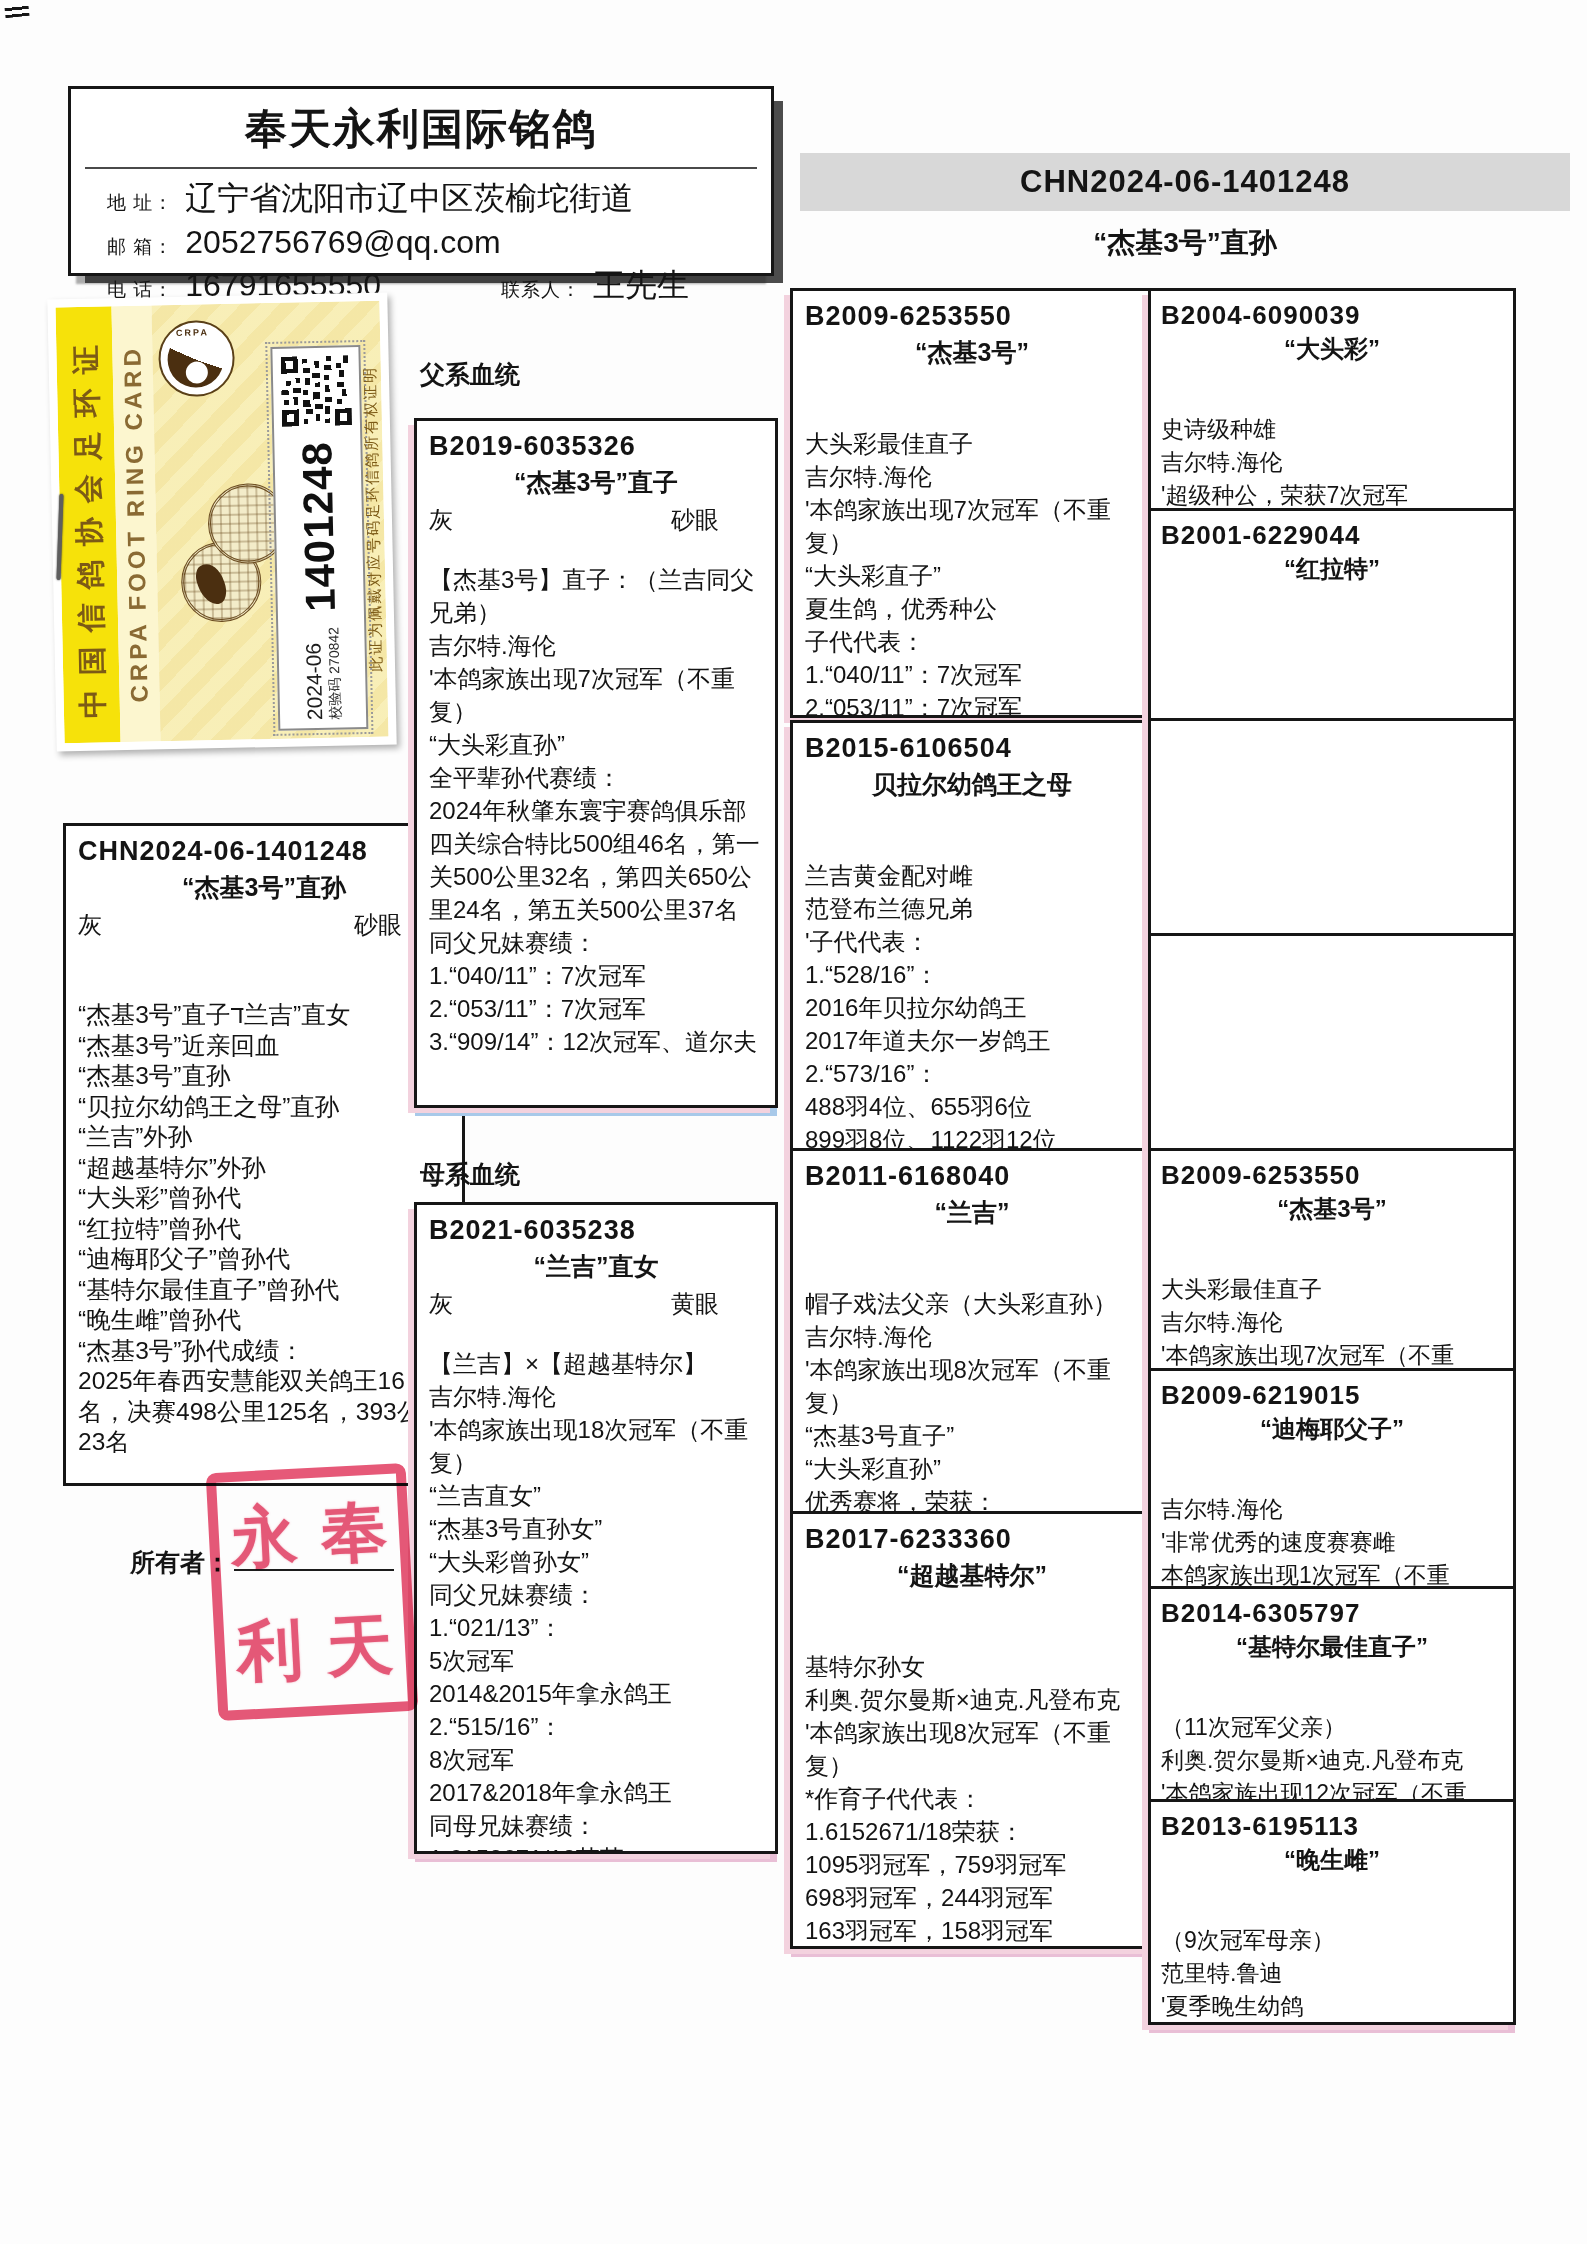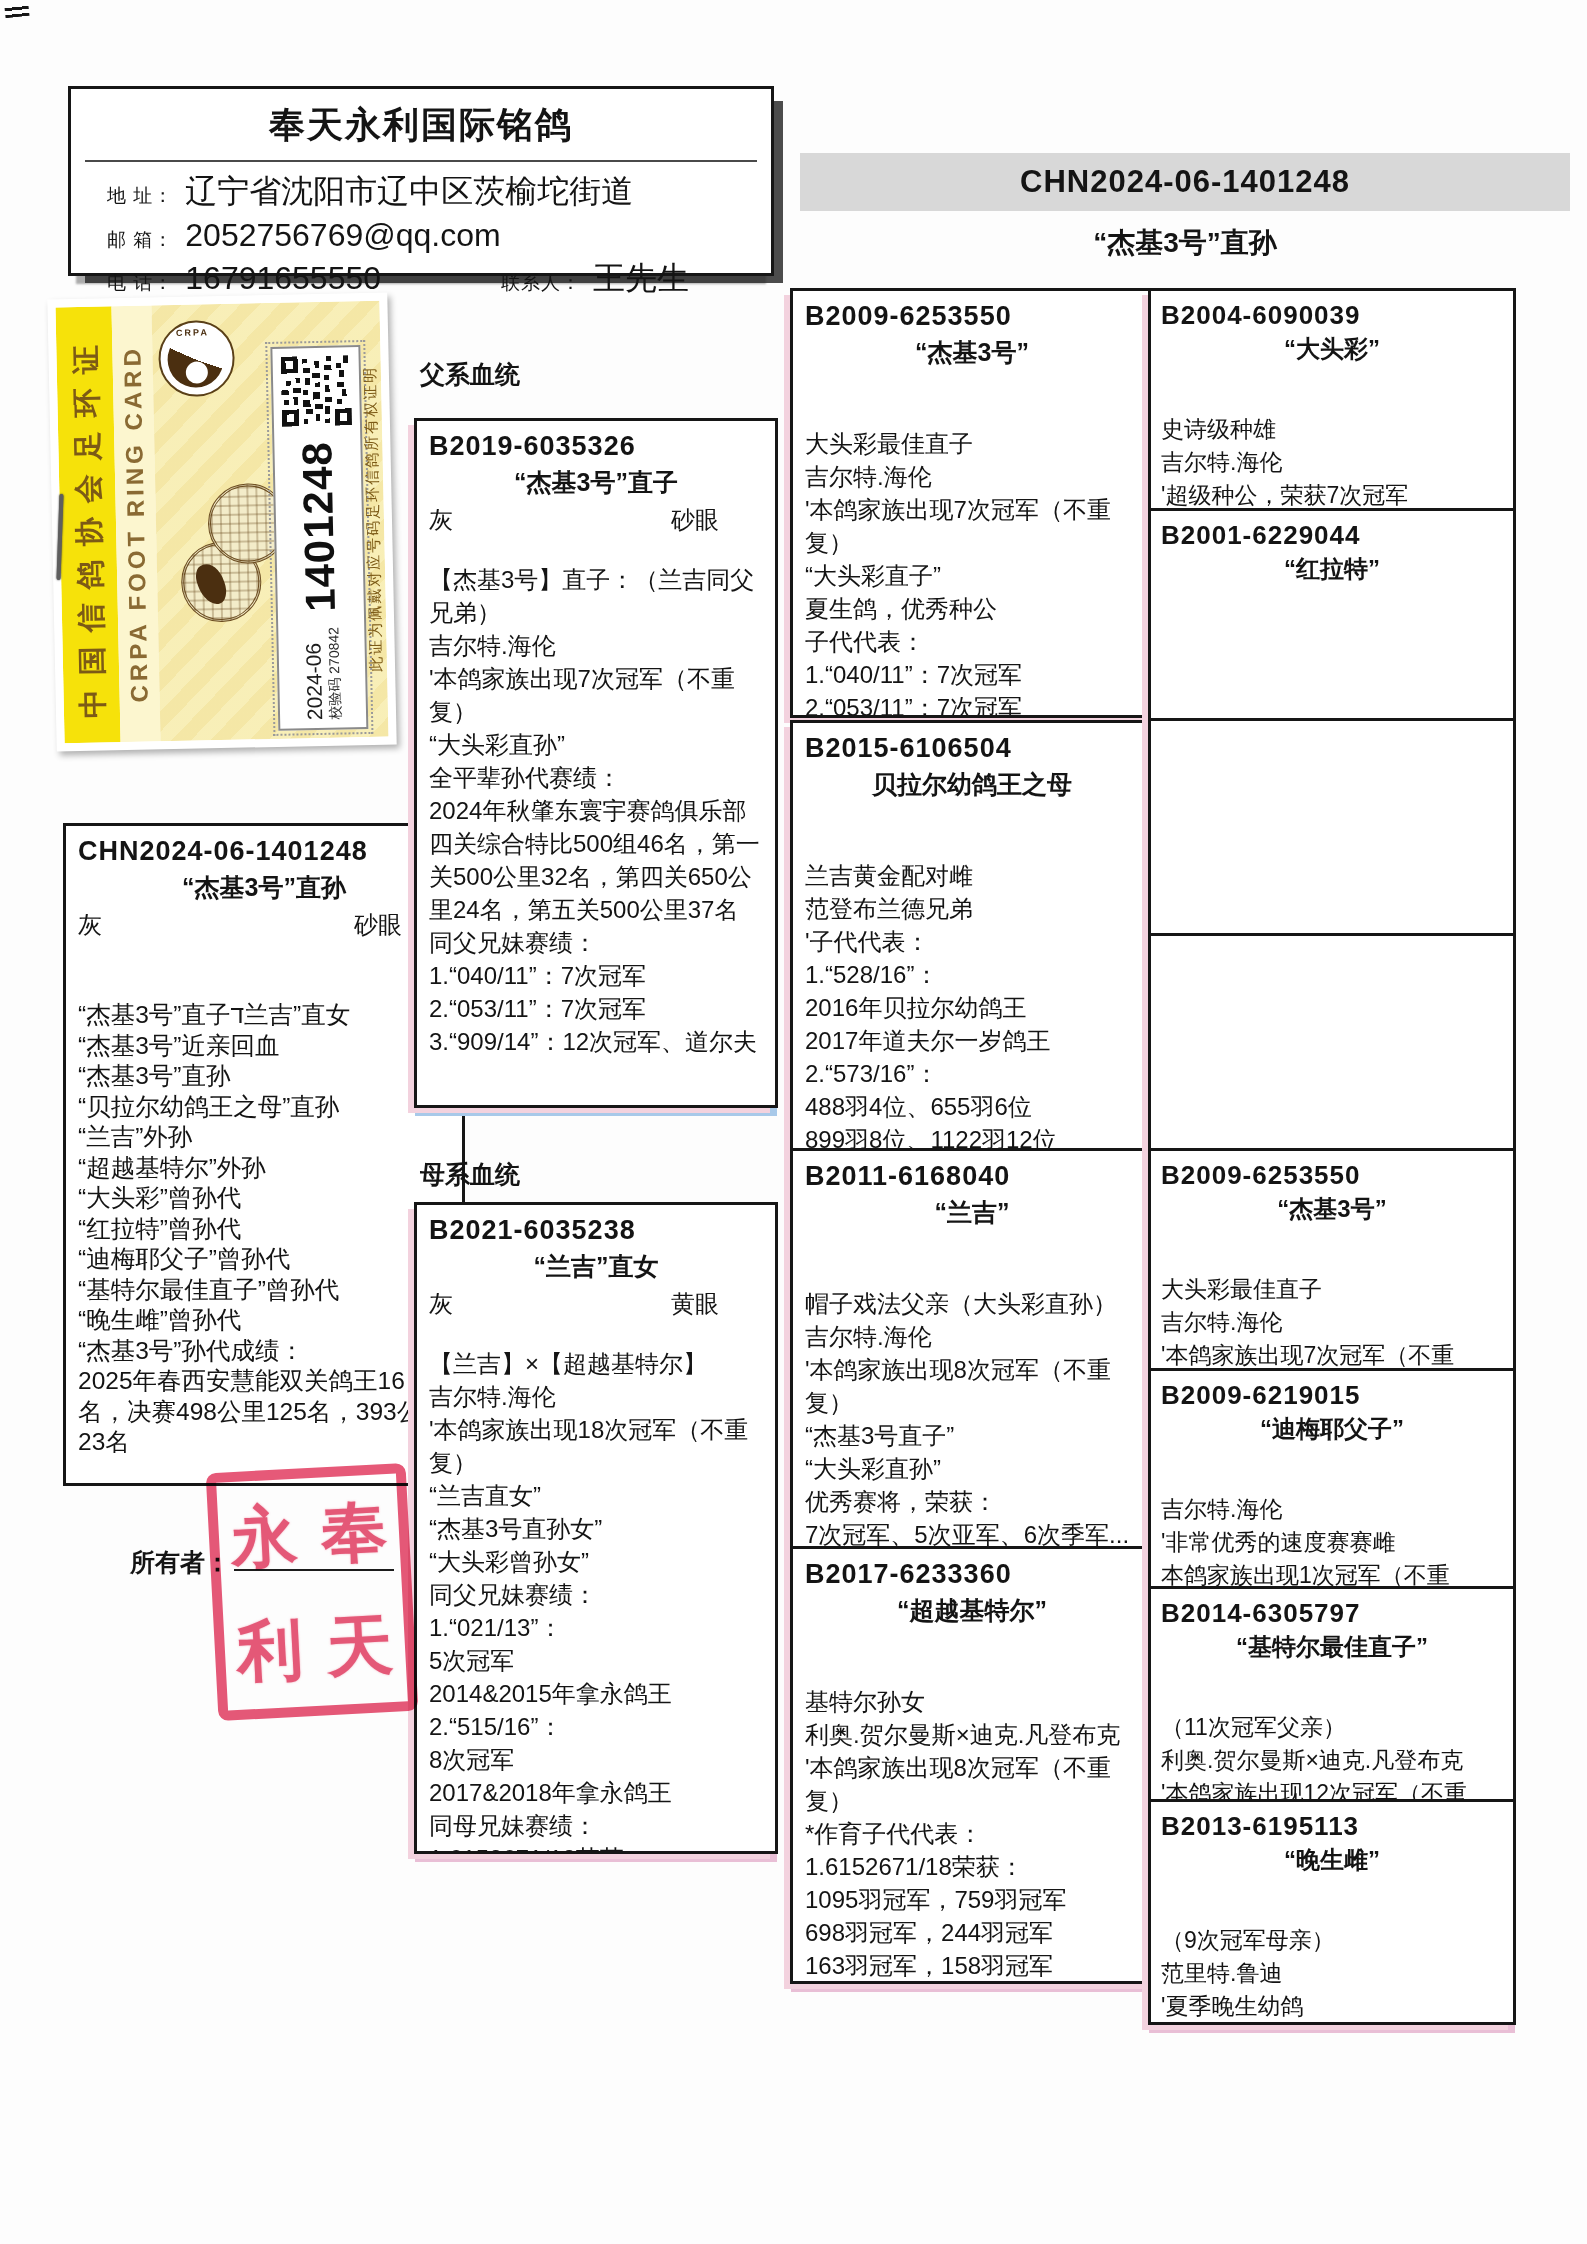--- a/index.html
+++ b/index.html
@@ -7,21 +7,21 @@
         font-family:"Liberation Sans","DejaVu Sans",sans-serif;color:#141414;}
 
   
   .corner-mark{position:absolute;left:5px;top:6px;width:24px;height:11px;
     background:repeating-linear-gradient(0deg,#161616 0 3px,transparent 3px 7px);
     transform:rotate(-6deg);}
 
   
   .header-box{position:absolute;left:68px;top:86px;width:700px;height:184px;background:#fff;
     border:3px solid #161616;box-shadow:13px 11px 0 -4px rgba(45,45,45,.85),0 16px 2px -8px rgba(90,90,90,.5);}
-  .header-title{margin-top:12px;text-align:center;font-size:36px;font-weight:bold;letter-spacing:2px;}
+  .header-title{margin-top:12px;text-align:center;font-size:42px;font-weight:bold;letter-spacing:2px;}
   .header-divider{border-top:2px solid #4a4a4a;margin:10px 14px 8px 14px;}
   .hrow{margin:3px 0 0 36px;display:flex;align-items:baseline;white-space:nowrap;}
   .hl{font-size:19px;font-weight:normal;letter-spacing:1px;}
   .hv{font-size:32px;margin-left:12px;}
   .hl.contact{margin-left:120px;}
 
   
   .ring-banner{position:absolute;left:800px;top:153px;width:770px;height:58px;background:#d8d8d8;
     text-align:center;line-height:58px;font-size:31px;font-weight:bold;letter-spacing:1px;}
   .ring-subtitle{position:absolute;left:800px;top:224px;width:770px;text-align:center;
@@ -327,21 +327,21 @@
         <div class="pline">帽子戏法父亲（大头彩直孙）</div>
         <div class="pline">吉尔特.海伦</div>
         <div class="pline">'本鸽家族出现8次冠军（不重复）</div>
         <div class="pline">“杰基3号直子”</div>
         <div class="pline">“大头彩直孙”</div>
         <div class="pline">优秀赛将，荣获：</div>
         <div class="pline">7次冠军、5次亚军、6次季军...</div>
         <div class="pline">*子代代表：</div>
       </div>
   </div>
-  <div class="box gp-box edge-pink" style="top:1546px;height:420px;">
+  <div class="box gp-box edge-pink" style="top:1511px;height:420px;">
     <div class="box-ring">B2017-6233360</div>
     <div class="box-name">“超越基特尔”</div>
     <div class="box-lines">
         <div class="pline">基特尔孙女</div>
         <div class="pline">利奥.贺尔曼斯×迪克.凡登布克</div>
         <div class="pline">'本鸽家族出现8次冠军（不重复）</div>
         <div class="pline">*作育子代代表：</div>
         <div class="pline">1.6152671/18荣获：</div>
         <div class="pline">1095羽冠军，759羽冠军</div>
         <div class="pline">698羽冠军，244羽冠军</div>

